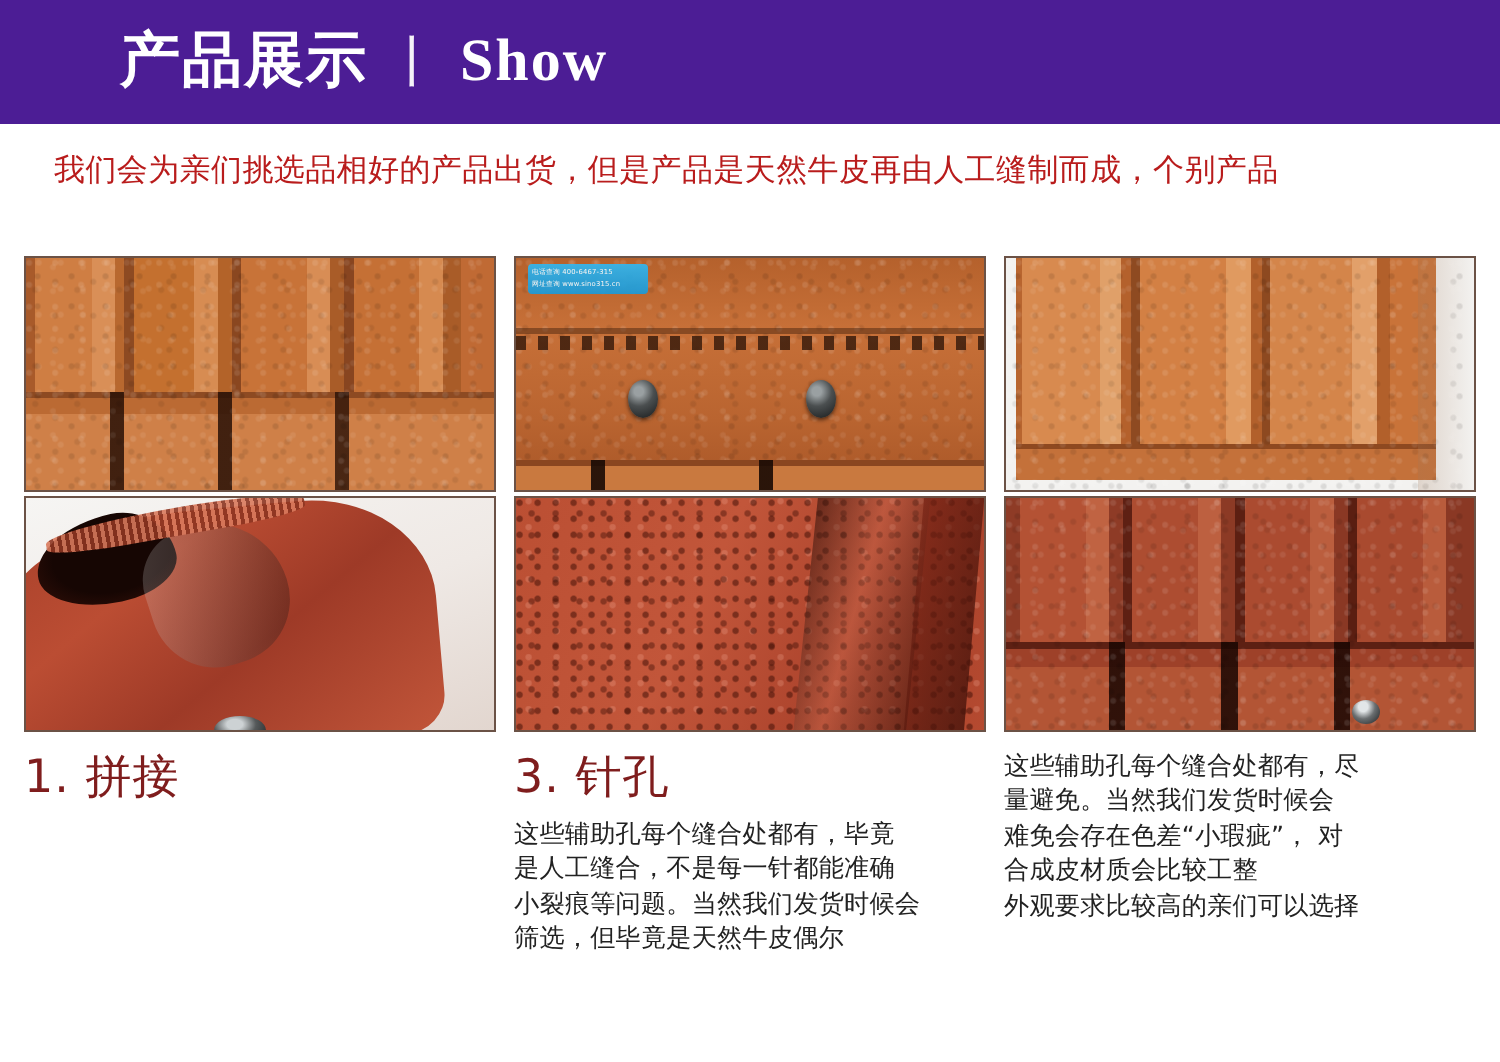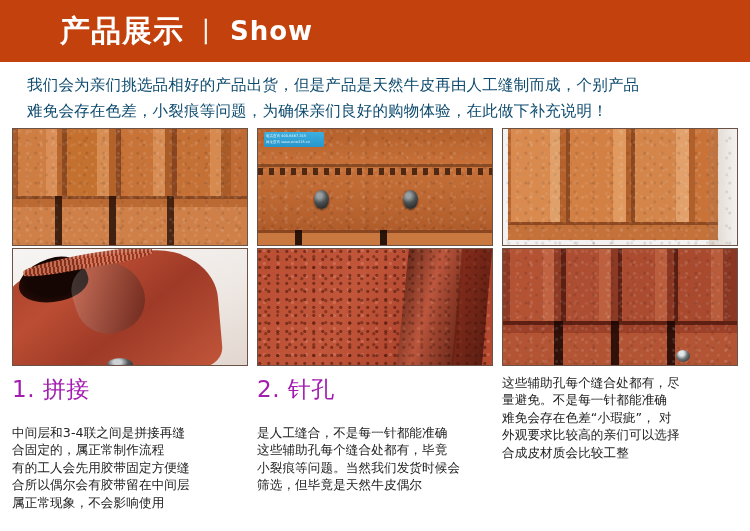--- a/index.html
+++ b/index.html
@@ -8,43 +8,43 @@
     background:#ffffff;
     font-family:"DejaVu Sans","Liberation Sans",sans-serif;
     color:#1a1a1a;
     overflow:hidden;
     position:relative;
   }
 
   
   .banner{
     position:absolute; left:0; top:0; width:750px; height:62px;
-    background:#c2410c;
+    background:#4c1d95;
     display:flex; align-items:center;
   }
   .banner-title{
     margin-left:60px;
     color:#ffffff;
     font-size:30px;
     font-weight:bold;
     letter-spacing:1px;
     line-height:1;
     white-space:nowrap;
     display:flex; align-items:center;
   }
   .title-cn{ font-size:30px; font-weight:bold; }
   .title-sep{ font-size:27px; font-weight:400; margin:0 9px; opacity:.95; }
-  .title-en{ font-size:26px; font-weight:bold; }
+  .title-en{ font-size:30px; font-weight:bold;font-family:Liberation Serif, serif; }
 
   
   .intro{
     position:absolute; left:27px; top:72px; width:700px;
     font-size:15.5px;
     line-height:26px;
-    color:#0c4a6e;
+    color:#b91c1c;
     letter-spacing:.2px;
   }
   .intro div{ white-space:nowrap; }
 
   
   .gallery{
     position:absolute; left:12px; top:128px;
     width:726px; height:240px;
     display:grid;
     grid-template-columns:236px 236px 236px;
@@ -240,23 +240,23 @@
   
   .cols{
     position:absolute; left:12px; top:374px; width:726px;
     display:grid;
     grid-template-columns:236px 236px 236px;
     column-gap:9px;
   }
   .col-head{
     font-size:23px;
     font-weight:400;
-    color:#a21caf;
+    color:#7f1d1d;
     line-height:30px;
-    margin-bottom:20px;
+    margin-bottom:4px;
     white-space:nowrap;
     letter-spacing:.5px;
   }
   .col-body{
     font-size:12.6px;
     line-height:17.4px;
     color:#222;
     letter-spacing:.1px;
   }
   .col-body div{ white-space:nowrap; }
@@ -267,21 +267,20 @@
 <div class="banner">
   <div class="banner-title">
     <span class="title-cn">产品展示</span>
     <span class="title-sep">丨</span>
     <span class="title-en">Show</span>
   </div>
 </div>
 
 <div class="intro">
   <div>我们会为亲们挑选品相好的产品出货，但是产品是天然牛皮再由人工缝制而成，个别产品</div>
-  <div>难免会存在色差，小裂痕等问题，为确保亲们良好的购物体验，在此做下补充说明！</div>
 </div>
 
 <div class="gallery">
 
   <div class="photo p1">
     <div class="inner loops"></div>
     <div class="shelf"></div>
     <div class="grain"></div>
   </div>
 
@@ -325,42 +324,35 @@
     <div class="grain"></div>
     <div class="stud6"></div>
   </div>
 
 </div>
 
 <div class="cols">
 
   <div class="col">
     <div class="col-head">1. 拼接</div>
+  </div>
+
+  <div class="col">
+    <div class="col-head">3. 针孔</div>
     <div class="col-body">
-      <div>中间层和3-4联之间是拼接再缝</div>
-      <div>合固定的，属正常制作流程</div>
-      <div>有的工人会先用胶带固定方便缝</div>
-      <div>合所以偶尔会有胶带留在中间层</div>
-      <div>属正常现象，不会影响使用</div>
-    </div>
-  </div>
-
-  <div class="col">
-    <div class="col-head">2. 针孔</div>
-    <div class="col-body">
+      <div>这些辅助孔每个缝合处都有，毕竟</div>
       <div>是人工缝合，不是每一针都能准确</div>
-      <div>这些辅助孔每个缝合处都有，毕竟</div>
       <div>小裂痕等问题。当然我们发货时候会</div>
       <div>筛选，但毕竟是天然牛皮偶尔</div>
     </div>
   </div>
 
   <div class="col">
     <div class="col-body">
       <div>这些辅助孔每个缝合处都有，尽</div>
-      <div>量避免。不是每一针都能准确</div>
+      <div>量避免。当然我们发货时候会</div>
       <div>难免会存在色差“小瑕疵”，  对</div>
+      <div>合成皮材质会比较工整</div>
       <div>外观要求比较高的亲们可以选择</div>
-      <div>合成皮材质会比较工整</div>
     </div>
   </div>
 
 </div>
 
 </body></html>

